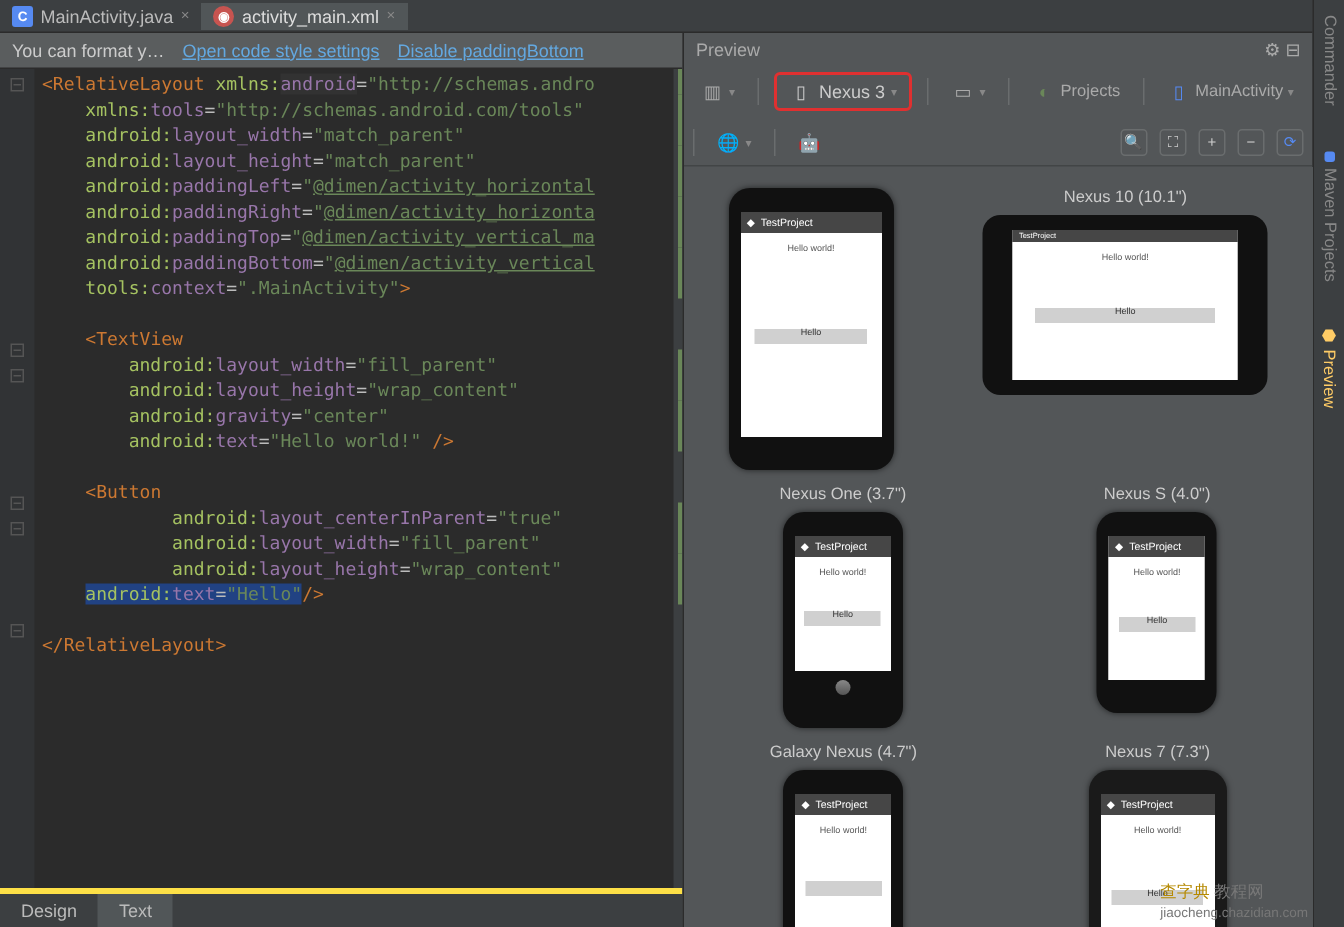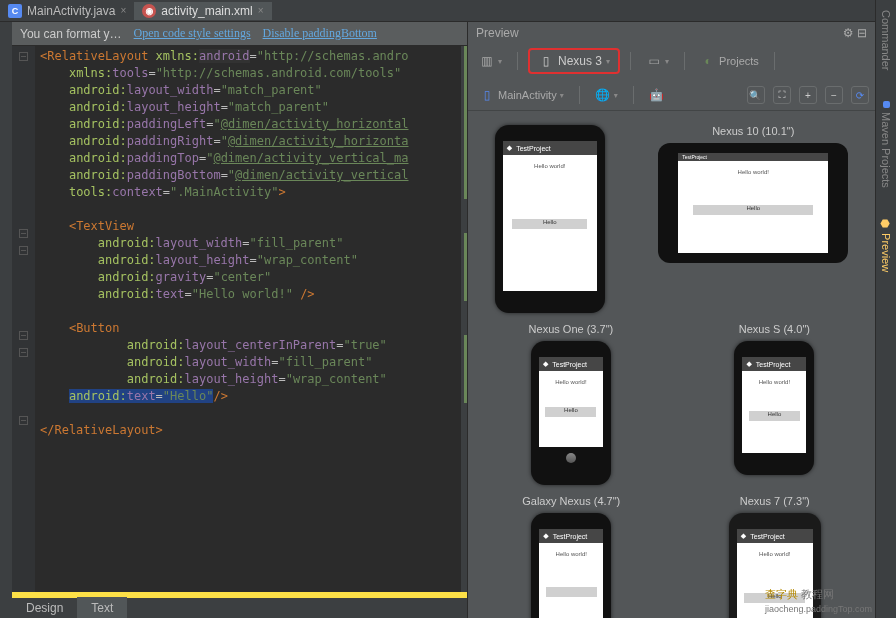--- a/index.html
+++ b/index.html
@@ -19,46 +19,46 @@
 .right-toolstrip .tool .dot { display:inline-block; width:7px;height:7px;border-radius:2px;background:#568af2;margin-bottom:4px;}
 
 .tabbar { height: 22px; background: #3c3f41; border-bottom: 1px solid #2b2b2b; display: flex; align-items: center; }
 .tabbar .tab { padding: 2px 8px; display:flex; align-items:center; gap:5px; font-size:12px; color:#bbb; cursor:pointer; }
 .tabbar .tab.active { background:#515658; color:#ddd; }
 .tabbar .tab .close { color:#888; font-size:10px; }
 .tabbar .tab .icon { display:inline-block; width:14px;height:14px; border-radius:2px; text-align:center; font-size:9px; line-height:14px; font-weight:bold; }
 .tabbar .tab .icon.java { background:#568af2; color:#fff; }
 .tabbar .tab .icon.xml { background:#c75450; color:#fff; border-radius:50%; }
 
-.split { flex:1; display:flex; min-height:0;padding-left:12px; }
+.split { flex:1; display:flex; min-height:0; }
 .editor-col { width: 455px; display:flex; flex-direction:column; min-width:0; }
 .preview-col { flex:1; display:flex; flex-direction:column; min-width:0; background:#535658; border-left:1px solid #2b2b2b;}
 
 .notif-bar { height:24px; background:#5a5d5e; border-bottom:1px solid #2b2b2b; display:flex; align-items:center; padding: 0 8px; gap:12px; font-size:12px; }
 .notif-bar .msg { color:#ccc; flex:0 0 auto; max-width:120px; white-space:nowrap; overflow:hidden; text-overflow:ellipsis;}
-.notif-bar .link { color:#63a8e0; text-decoration:underline; cursor:pointer;font-family:Liberation Serif, serif; }
+.notif-bar .link { color:#63a8e0; text-decoration:underline; cursor:pointer; }
 
 .code-wrap { flex:1; min-height:0; background:#2b2b2b; display:flex; font-family: Menlo, Consolas, monospace; font-size:12px; line-height:17px; overflow:hidden;}
 .gutter { width:24px; background:#313335; border-right:1px solid #2b2b2b; display:flex; flex-direction:column; align-items:center; padding-top:2px; color:#555;}
 .gutter .fold { width:9px;height:9px;border:1px solid #555;margin:4px 0;position:relative;}
 .gutter .fold::before { content:""; position:absolute; left:1px;right:1px;top:3px;height:1px;background:#555;}
 .code { flex:1; padding:2px 4px; white-space:pre; overflow:hidden;}
 .kw-tag { color:#cc7832; }
 .kw-ns { color:#a5c261; }
 .kw-attr { color:#9876aa; }
 .kw-str { color:#6a8759; }
 .kw-resstr { color:#6a8759; text-decoration:underline; }
 .kw-hi { background:#214283; }
 .caret-bg { background:#323232; }
 .code-line { display:block; }
 .edit-flag { width:6px; background:#3c3f41;}
 .flag-green { display:block; height:17px; border-right:3px solid #6a8759;}
 .flag-none { display:block; height:17px;}
 
-.bottom-tabs { height:26px; background:#3c3f41; border-top:6px solid #fde047; display:flex; align-items:center;}
+.bottom-tabs { height:26px; background:#3c3f41; border-top:4px solid #fde047; display:flex; align-items:center;}
 .bottom-tabs .btab { padding: 4px 14px; color:#bbb; cursor:pointer; }
 .bottom-tabs .btab.active { background:#515658; }
 
 .preview-header { height:22px; display:flex; align-items:center; padding:0 8px; justify-content:space-between; color:#aaa; font-size:12px;}
 .preview-header .gear { cursor:pointer; }
 
 .toolbar { padding:4px 6px; display:flex; align-items:center; gap:10px; flex-wrap:wrap; background:#535658; border-bottom:1px solid #424546;}
 .toolbar .tbtn { display:flex; align-items:center; gap:3px; color:#aaa; font-size:11px; cursor:pointer; padding:3px 5px; }
 .toolbar .sep { width:1px; height:18px; background:#6a6d6e; }
 .device-selector { border:2px solid #e03030; border-radius:4px; padding:3px 8px; display:flex; align-items:center; gap:4px; color:#ccc; }
@@ -307,14 +307,14 @@
 </div>
 
 <div class="right-toolstrip">
   <div class="tool"><span>Commander</span></div>
   <div class="tool"><span class="dot"></span><span>Maven Projects</span></div>
   <div class="tool active"><span style="color:#fc6">⬣ </span><span>Preview</span></div>
 </div>
 
 <div class="watermark">
   <span class="jz">查字典</span> <span>教程网</span><br>
-  <span style="font-size:9px">jiaocheng.paddingTop.com</span>
+  <span style="font-size:9px">jiaocheng.chazidian.com</span>
 </div>
 
 </body></html>

